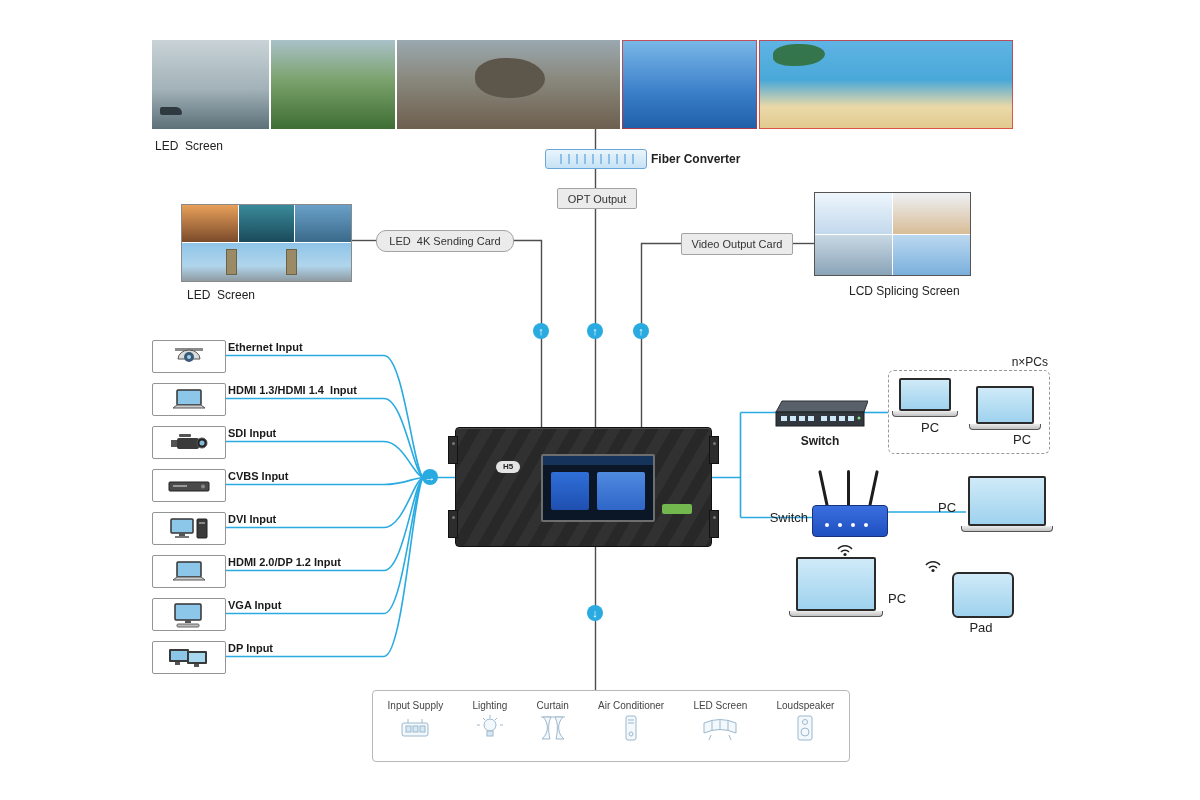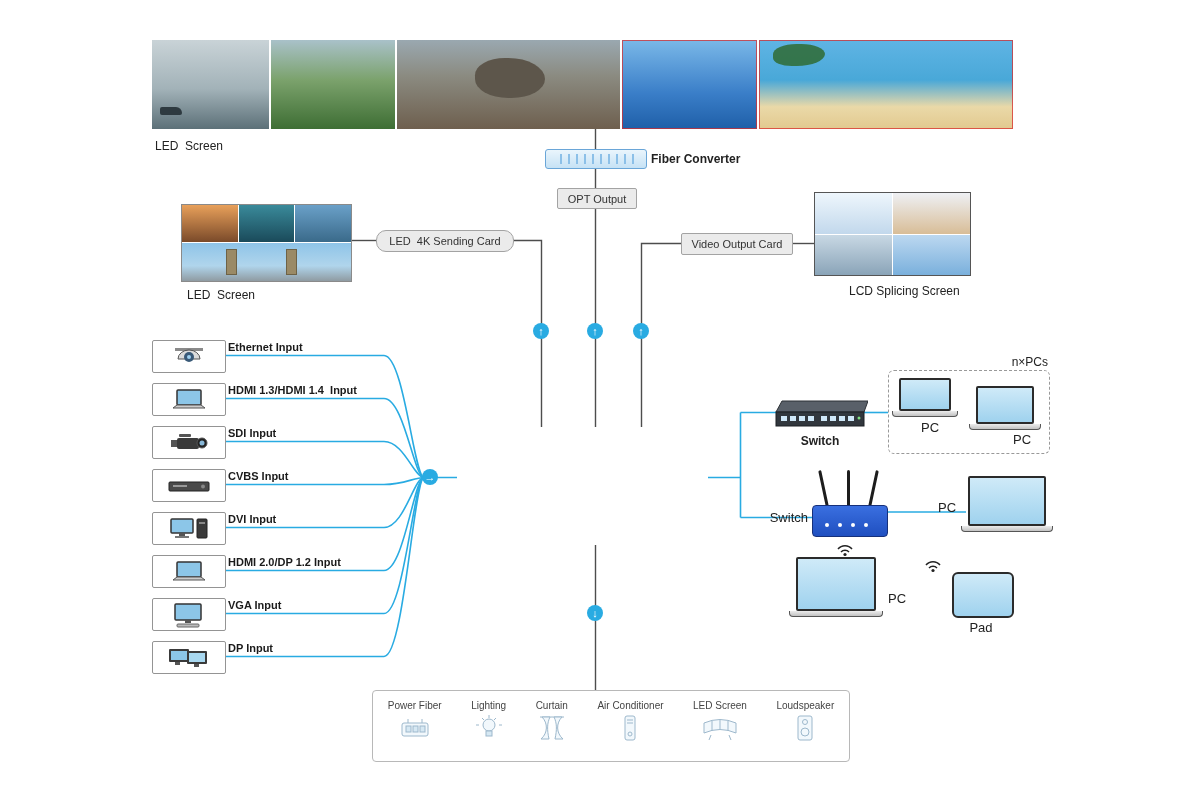--- a/index.html
+++ b/index.html
@@ -235,20 +235,41 @@
       <rect x="8" y="4" width="20" height="13" rx="1" fill="#3a3a3a"></rect>
         <rect x="10" y="6" width="16" height="9" fill="#8cc6e8"></rect>
       <rect x="26" y="6" width="20" height="13" rx="1" fill="#3a3a3a"></rect>
         <rect x="28" y="8" width="16" height="9" fill="#a8d8f0"></rect>
       <rect x="14" y="17" width="5" height="3" fill="#555"></rect>
         <rect x="33" y="19" width="5" height="3" fill="#555"></rect>
     </svg>
   </div>
   <div class="input-label" style="top:642px;">DP Input</div>
 
+  <div class="processor">
+    <div class="ear" style="left:-8px;top:8px;">
+        <i></i>
+      </div>
+    <div class="ear" style="left:-8px;bottom:8px;">
+        <i></i>
+      </div>
+    <div class="ear" style="right:-8px;top:8px;">
+        <i></i>
+      </div>
+    <div class="ear" style="right:-8px;bottom:8px;">
+        <i></i>
+      </div>
+    <div class="proc-badge">H5</div>
+    <div class="proc-screen">
+      <div class="bar"></div>
+      <div class="tile1"></div>
+      <div class="tile2"></div>
+    </div>
+    <div class="proc-sticker"></div>
+  </div>
 
   <div class="switch-wrap">
     <svg width="96" height="34">
       <polygon points="4,16 92,16 96,5 10,5" fill="#596069" stroke="#2c3136"></polygon>
       <rect x="4" y="16" width="88" height="14" fill="#31373d" stroke="#1d2125"></rect>
       <g fill="#cfe8f8">
         <rect x="9" y="20" width="6" height="5"></rect>
           <rect x="18" y="20" width="6" height="5"></rect>
         <rect x="27" y="20" width="6" height="5"></rect>
           <rect x="36" y="20" width="6" height="5"></rect>
@@ -304,21 +325,21 @@
   <svg class="abs" style="left:924px;top:558px;" width="18" height="15">
     <path d="M2 7 A9 9 0 0 1 16 7" fill="none" stroke="#222" stroke-width="1.5"></path>
     <path d="M5 10 A5.5 5.5 0 0 1 13 10" fill="none" stroke="#222" stroke-width="1.5"></path>
     <circle cx="9" cy="12.5" r="1.6" fill="#222"></circle>
   </svg>
   <div class="pad"></div>
   <div class="pc-lbl" style="left:952px;width:58px;top:620px;text-align:center;">Pad</div>
 
   <div class="controls">
     <div class="ctrl">
-      <div class="clabel">Power Fiber</div>
+      <div class="clabel">Input Supply</div>
       <svg width="34" height="28">
         <rect x="4" y="9" width="26" height="13" rx="2" fill="#f2f8fc" stroke="#9db8cc"></rect>
         <rect x="8" y="12" width="5" height="6" fill="#d6e8f3" stroke="#9db8cc"></rect>
         <rect x="15" y="12" width="5" height="6" fill="#d6e8f3" stroke="#9db8cc"></rect>
         <rect x="22" y="12" width="5" height="6" fill="#d6e8f3" stroke="#9db8cc"></rect>
         <path d="M10 9 V5 M24 9 V5" stroke="#9db8cc" fill="none"></path>
       </svg>
     </div>
     <div class="ctrl">
       <div class="clabel">Lighting</div>

